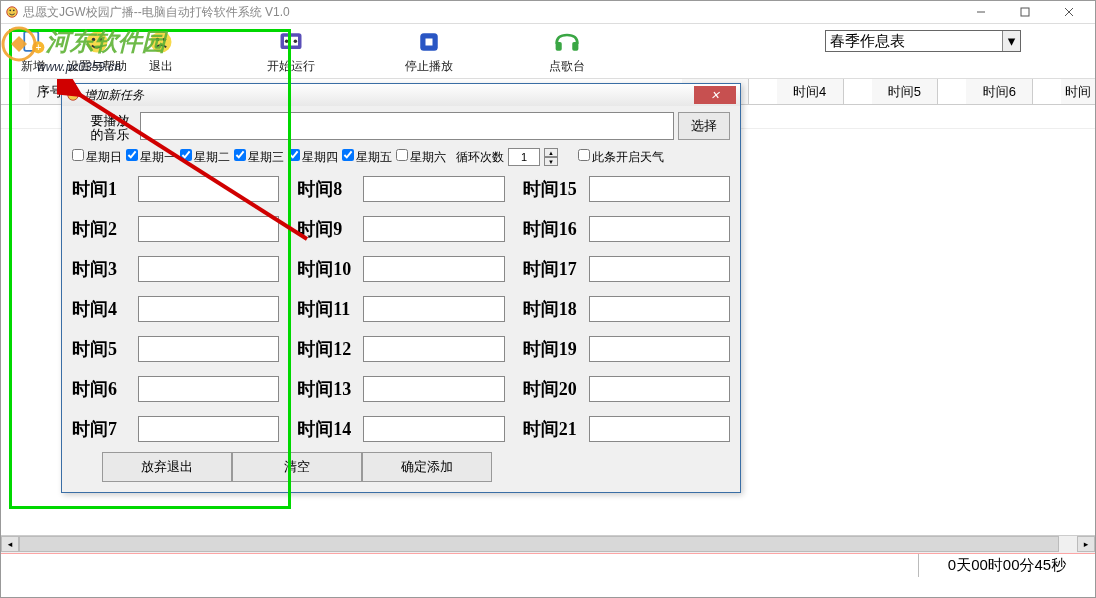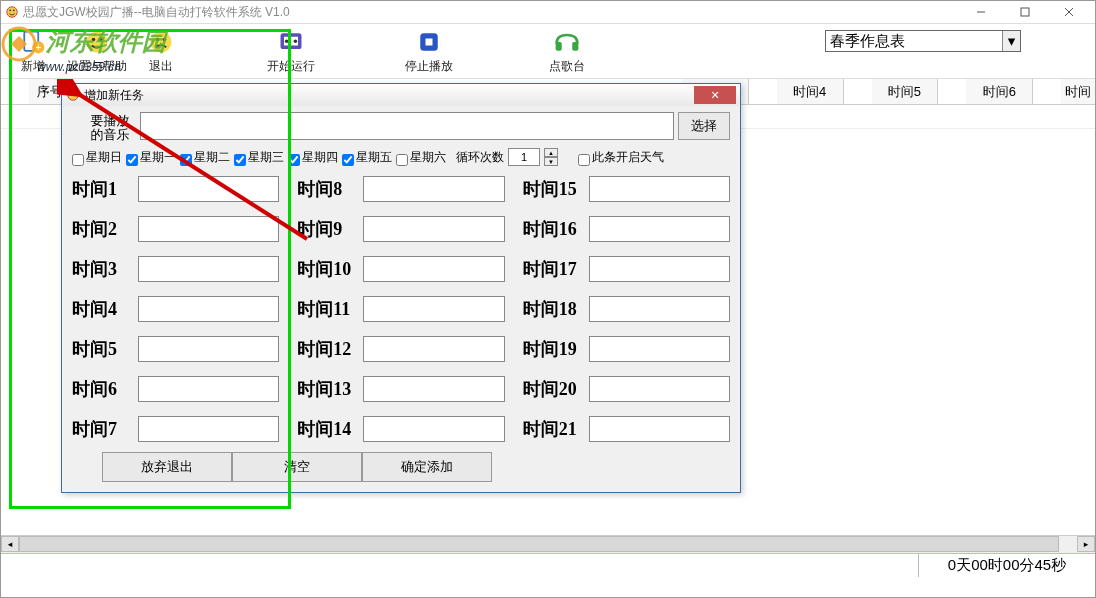--- a/index.html
+++ b/index.html
@@ -44,33 +44,33 @@
 
 .watermark { position: absolute; left: -2px; top: 23px; font-size: 24px; font-weight: bold; color: #5fb336; opacity: 0.9; font-style: italic; z-index: 50; pointer-events: none; }
 .watermark .logo { display: inline-block; width: 40px; height: 40px; vertical-align: middle; }
 .watermark .sub { display: block; font-size: 12px; color: #0f172a; font-weight: normal; margin-top: -4px; margin-left: 38px; }
 
 
 .highlight-rect { position: absolute; left: 8px; top: 28px; width: 282px; height: 480px; border: 3px solid #00d800; z-index: 40; pointer-events: none; }
 
 
 .dialog { position: absolute; left: 60px; top: 82px; width: 680px; background: #f0f0f0; border: 1px solid #3a6ea5; z-index: 30; box-shadow: 2px 2px 6px rgba(0,0,0,0.2); }
-.dialog .dtitle { height: 22px; background: linear-gradient(#fefefe,#e8e8e8); display: flex; align-items: center; padding: 0 4px; font-size: 12px; }
+.dialog .dtitle { height: 22px; background: linear-gradient(#fefefe,#e8e8e8); display: flex; align-items: center; padding: 0 4px; font-size: 12px; font-style: italic; }
 .dialog .dtitle .dico { width: 14px; height: 14px; margin-right: 4px; }
 .dialog .dtitle .t { flex: 1; }
 .dialog .dclose { width: 42px; height: 18px; background: #c75050; color: #fff; display: flex; align-items: center; justify-content: center; font-size: 11px; }
 
 .dialog .body { padding: 6px 10px 10px; }
 .row1 { display: flex; align-items: flex-start; gap: 4px; margin-bottom: 6px; margin-left: 12px; }
 .row1 .lbl { width: 52px; text-align: center; line-height: 14px; font-size: 13px; padding-top: 2px; }
 .row1 .inp { flex: 1; height: 28px; background: #fff; border: 1px solid #888; }
 .row1 .sel { width: 52px; height: 28px; background: #e9e9e9; border: 1px solid #999; display: flex; align-items: center; justify-content: center; font-size: 13px; }
 
 .row2 { display: flex; align-items: center; gap: 4px; margin-bottom: 10px; font-size: 12px; flex-wrap: nowrap; }
-.row2 label { display: flex; align-items: flex-end; gap: 2px; }
+.row2 label { display: flex; align-items: flex-start; gap: 2px; }
 .row2 input[type=checkbox] { width: 12px; height: 12px; }
 .loopnum { width: 32px; height: 18px; border: 1px solid #888; background: #fff; text-align: center; font-size: 11px; }
 .spin { width: 14px; height: 18px; display: flex; flex-direction: column; }
 .spin div { flex:1; border:1px solid #888; background:#eee; font-size:6px; display:flex; align-items:center; justify-content:center; }
 
 .timegrid { display: flex; gap: 18px; margin-bottom: 10px; }
 .timecol { flex: 1; display: flex; flex-direction: column; gap: 14px; }
 .trow2 { display: flex; align-items: center; gap: 4px; }
 .trow2 .tl { width: 62px; font-size: 18px; font-family: SimSun, serif; font-weight: bold; }
 .trow2 .ti { flex: 1; height: 26px; background: #fff; border: 1px solid #888; }

